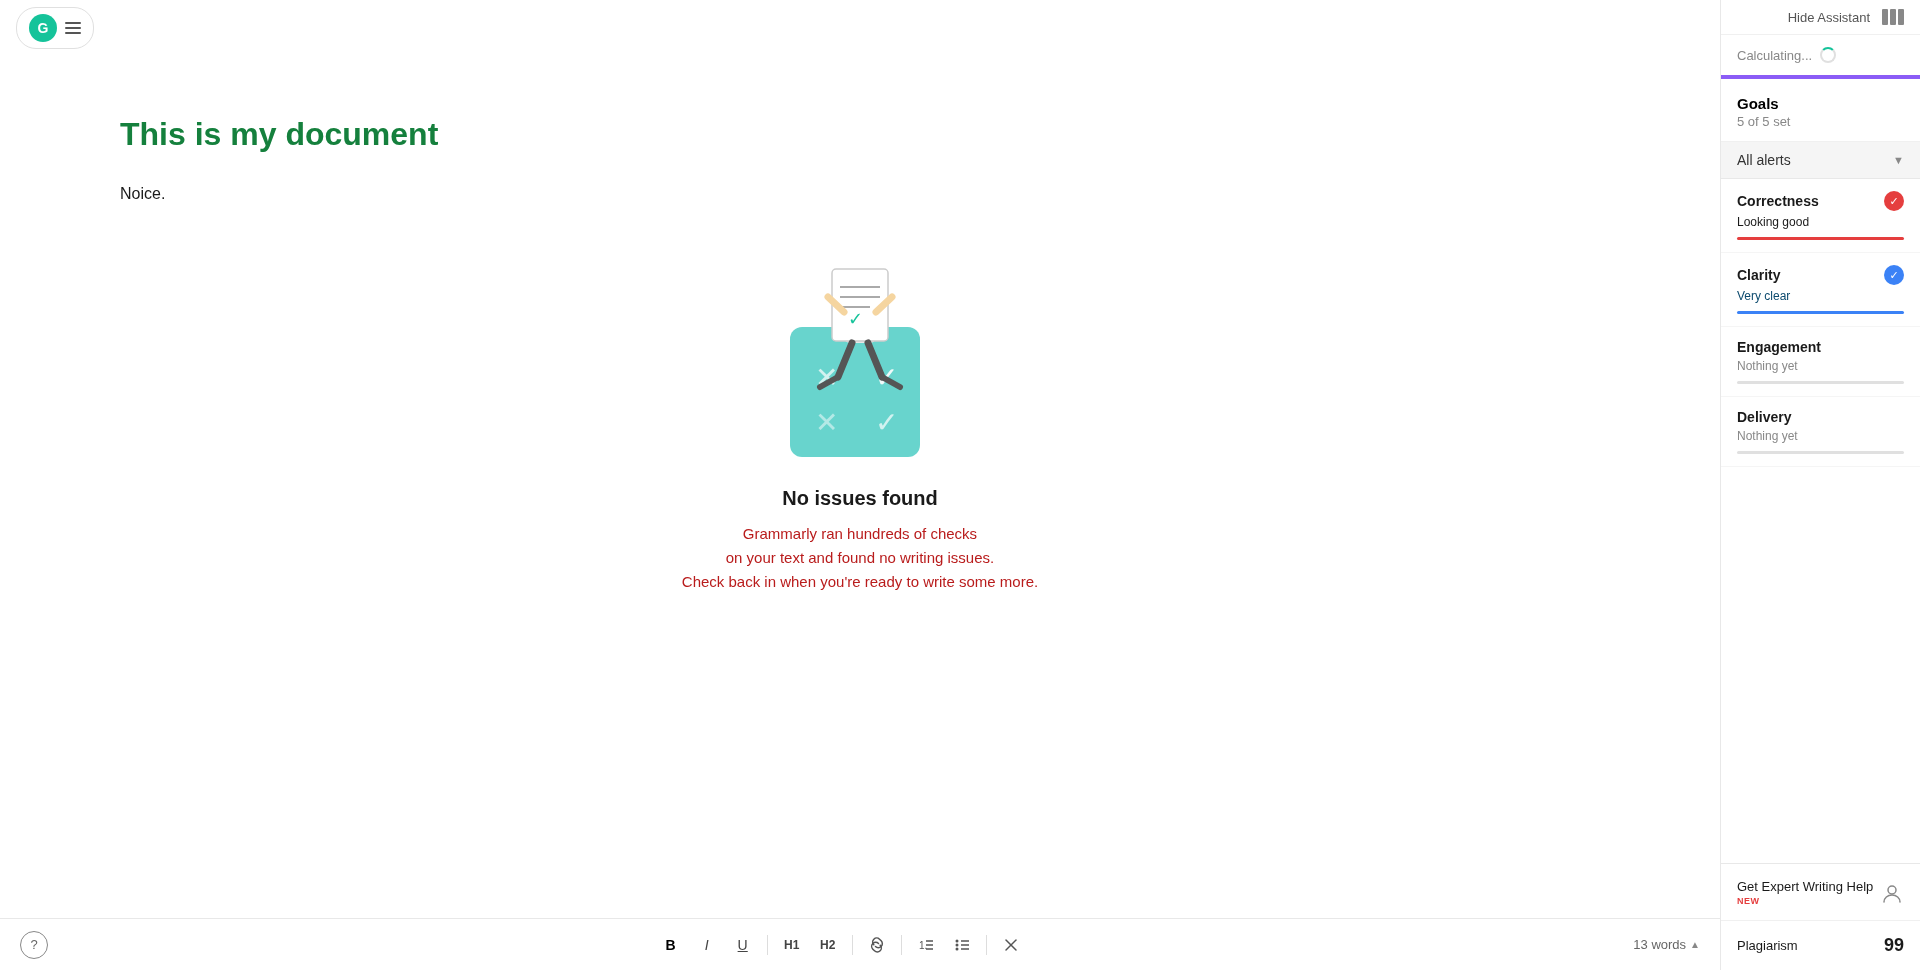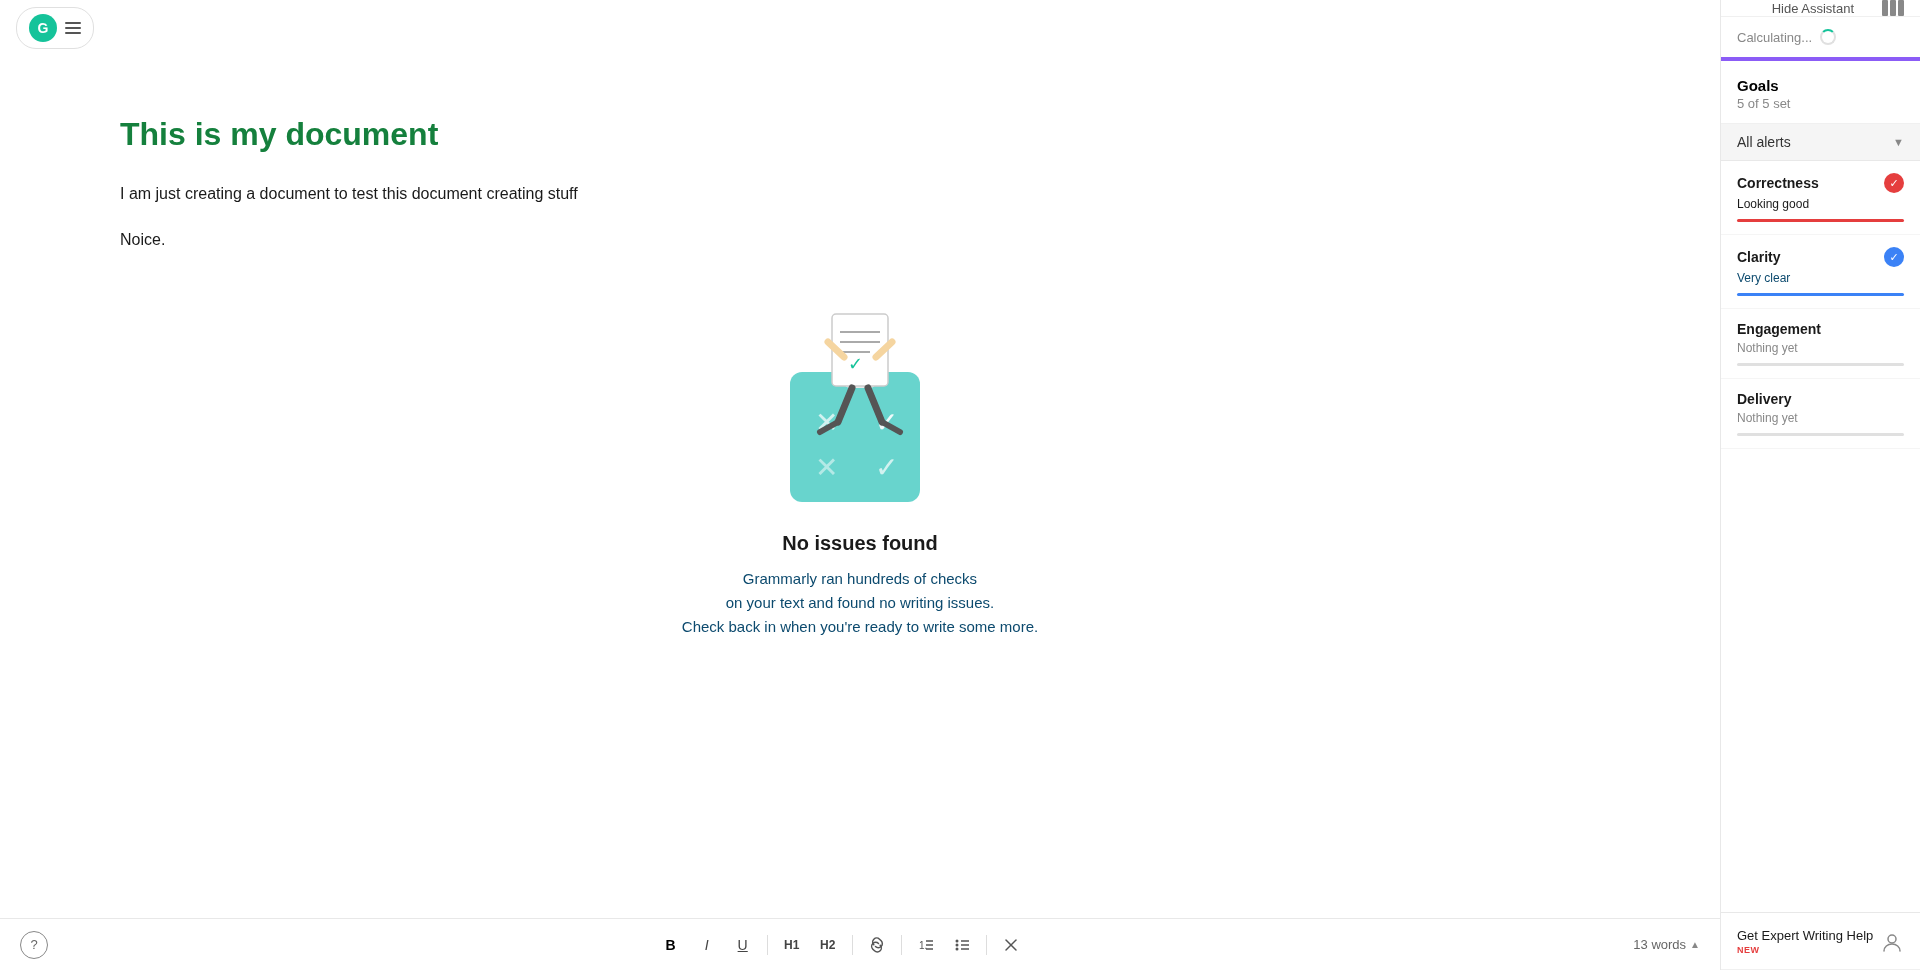--- a/index.html
+++ b/index.html
@@ -103,21 +103,21 @@
     .no-issues-title {
       font-size: 20px;
       font-weight: 700;
       color: #1a1a1a;
       margin-bottom: 12px;
       text-align: center;
     }
 
     .no-issues-desc {
       font-size: 15px;
-      color: #0c4a6e;
+      color: #b91c1c;
       text-align: center;
       line-height: 1.6;
     }
 
     
     .bottom-toolbar {
       height: 52px;
       border-top: 1px solid #e8e8e8;
       display: flex;
       align-items: center;
@@ -188,22 +188,22 @@
       border-left: 1px solid #e8e8e8;
       display: flex;
       flex-direction: column;
       background: #fff;
     }
 
     .sidebar-header {
       display: flex;
       align-items: center;
       justify-content: flex-end;
-      padding: 0 16px;
-      gap: 28px;
+      padding: 9px 16px;
+      gap: 12px;
       border-bottom: 1px solid #f0f0f0;
     }
 
     .hide-assistant-btn {
       font-size: 13px;
       color: #555;
       cursor: pointer;
       background: none;
       border: none;
     }
@@ -405,21 +405,20 @@
       <div class="hamburger-icon">
         <span></span>
           <span></span>
           <span></span>
       </div>
     </div>
   </div>
 
   <div class="doc-content">
     <div class="doc-title">This is my document</div>
-    <div class="doc-para">I am just creating a document to test this document creating stuff</div>
     <div class="doc-para">Noice.</div>
 
     <div class="illustration-area">
       <div class="illustration-svg-wrap">
         
         <svg viewBox="0 0 200 240" width="200" height="240" xmlns="http://www.w3.org/2000/svg">
 
           <rect x="30" y="80" width="130" height="130" rx="12" fill="#4ECDC4" opacity="0.85"></rect>
 
           <text x="55" y="140" font-size="28" fill="#fff" opacity="0.7">✕</text>
@@ -576,14 +575,18 @@
     <div class="expert-help-row">
       <div>
         <div class="expert-help-text">Get Expert Writing Help</div>
         <div class="new-badge">NEW</div>
       </div>
       <svg width="24" height="24" viewBox="0 0 24 24" fill="none" xmlns="http://www.w3.org/2000/svg">
         <circle cx="12" cy="8" r="4" stroke="#888" stroke-width="1.5"></circle>
         <path d="M4 20c0-4 3.582-7 8-7s8 3 8 7" stroke="#888" stroke-width="1.5" stroke-linecap="round"></path>
       </svg>
     </div>
+    <div class="plagiarism-row">
+      <span class="plagiarism-label">Plagiarism</span>
+      <span class="plagiarism-score">99</span>
+    </div>
   </div>
 </div>
 
 </body></html>

